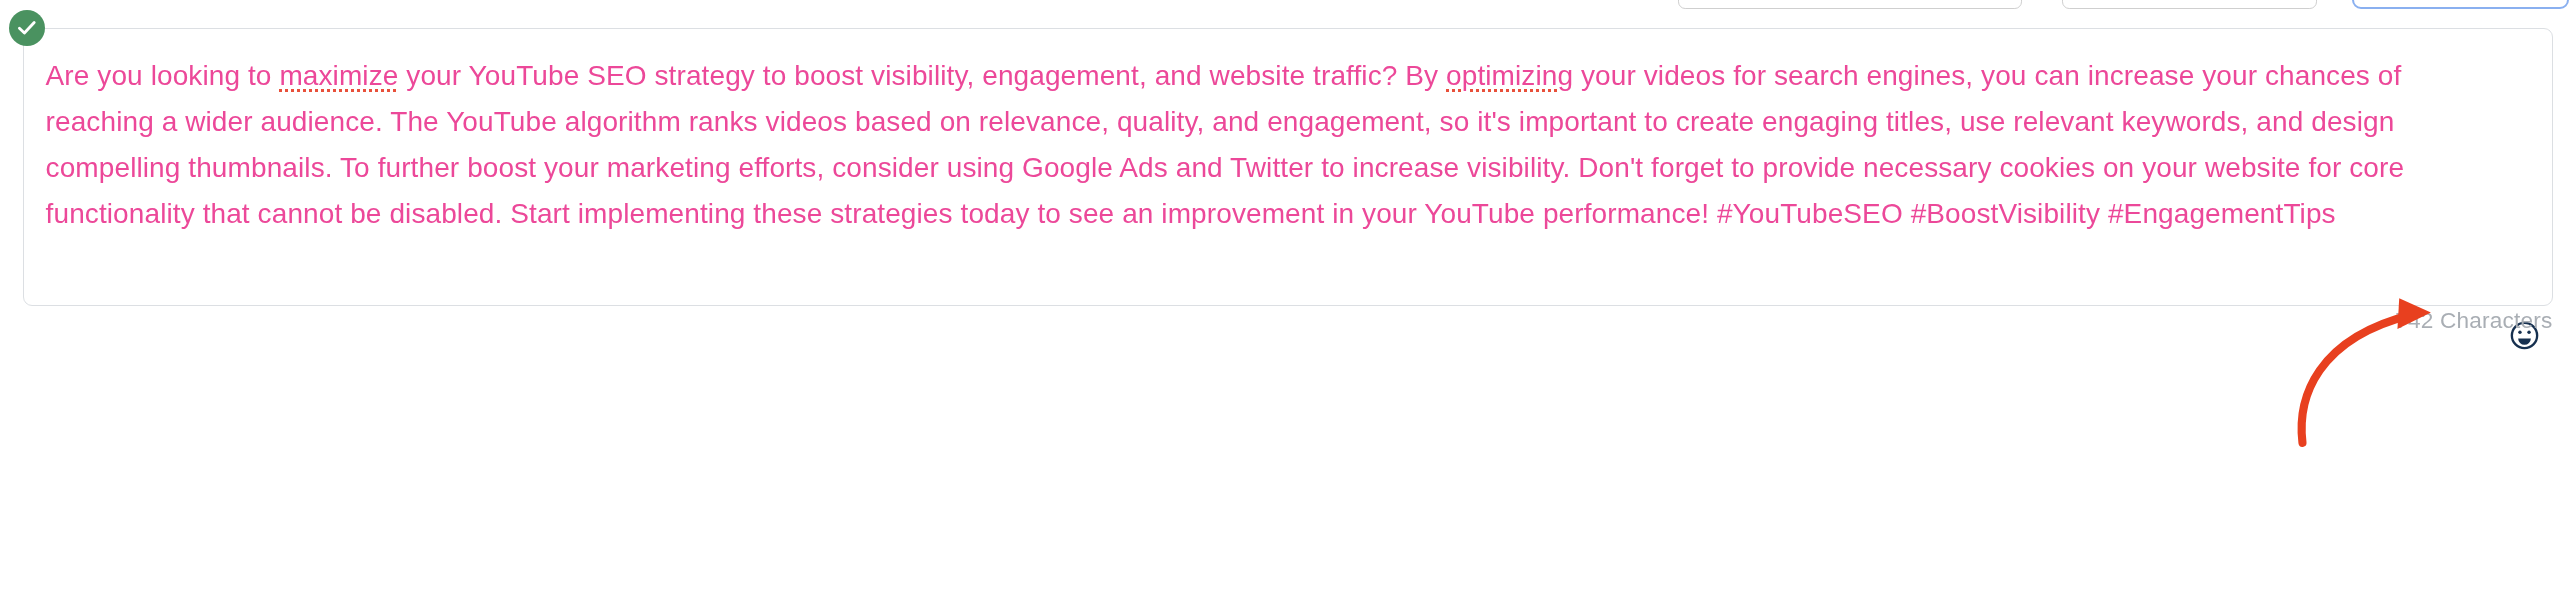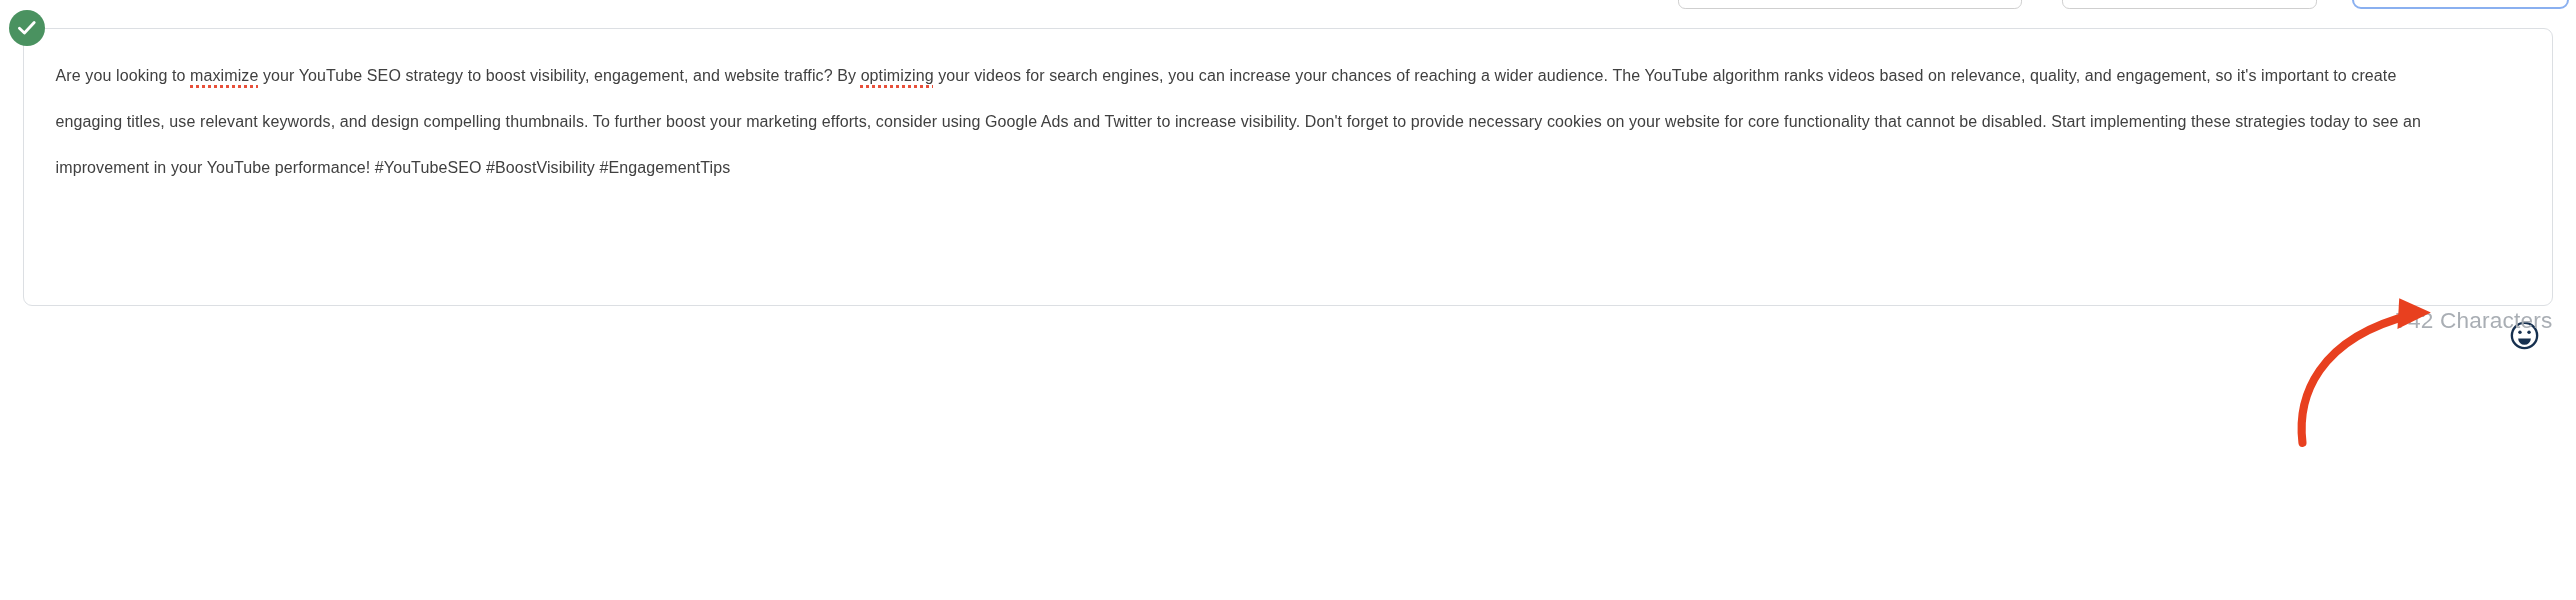--- a/index.html
+++ b/index.html
@@ -67,25 +67,25 @@
     width: 2530px;
     height: 278px;
     background: #ffffff;
     border: 0.9px solid #dcdfe3;
     border-radius: 9px;
     z-index: 2;
   }
 
   .editor-text {
     position: absolute;
-    left: 32px;
+    left: 22px;
     top: 23.5px;
     width: 2370px;
-    color: #404040;
-    font-size: 16px;
+    color: #ec4899;
+    font-size: 28px;
     line-height: 46px;
     letter-spacing: 0.1px;
     white-space: pre-wrap;
     word-break: normal;
   }
 
   .spell {
     text-decoration: underline;
     text-decoration-style: dotted;
     text-decoration-color: #e8503a;

